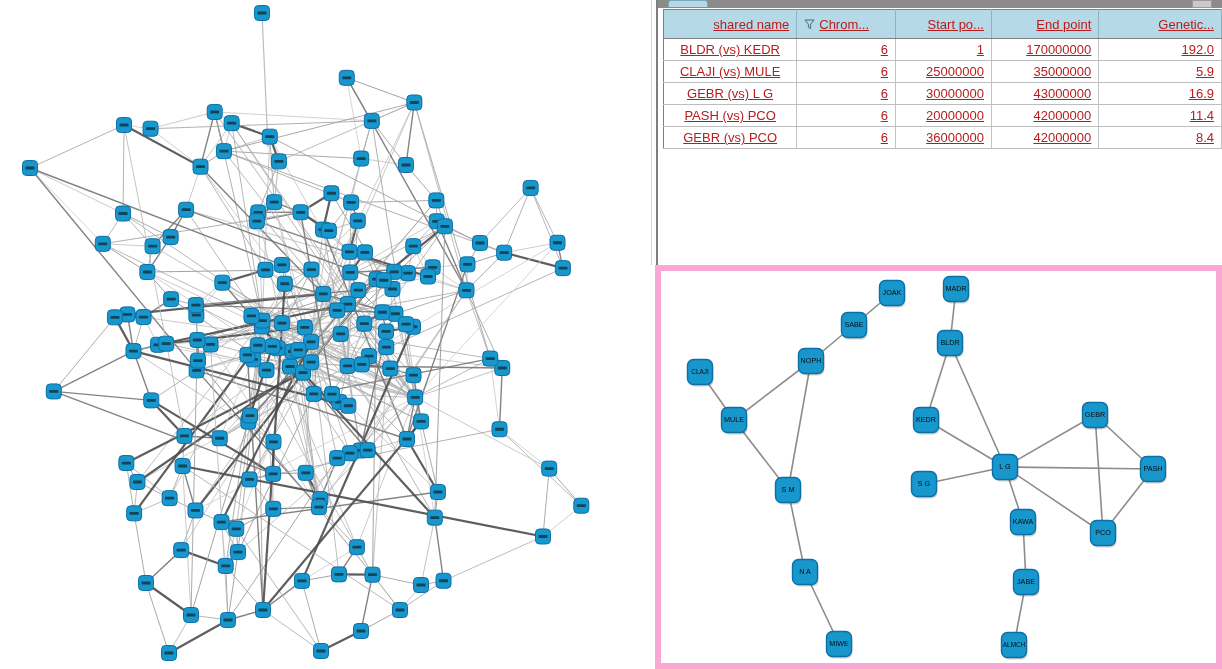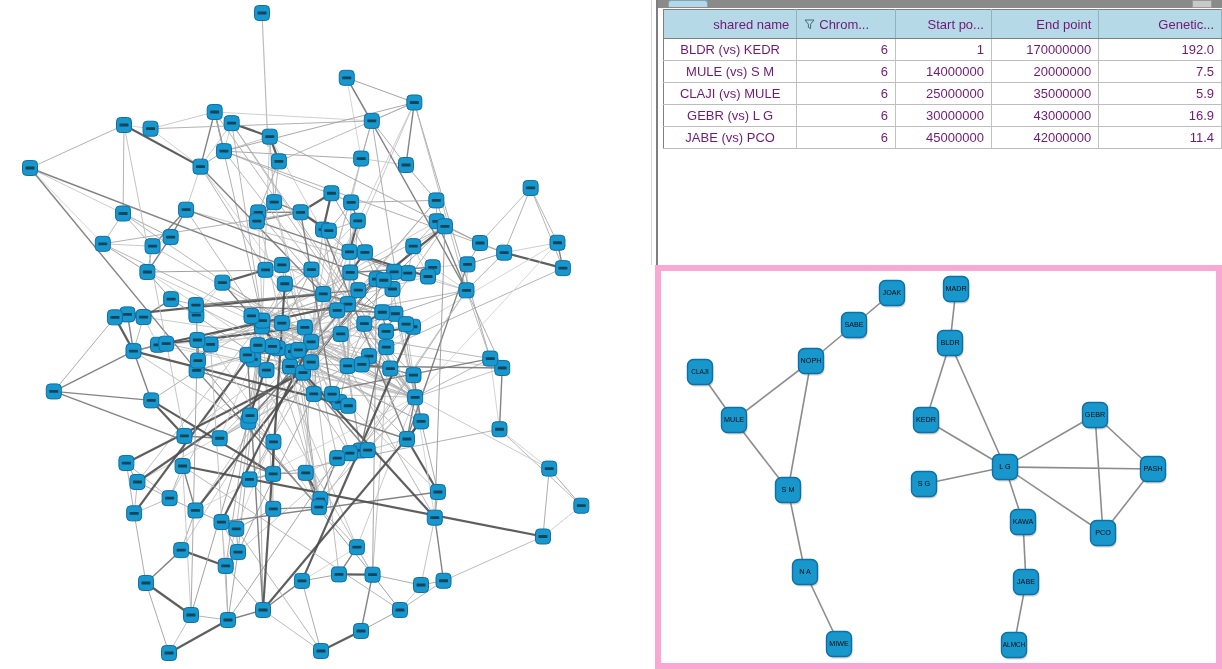--- a/index.html
+++ b/index.html
@@ -17,21 +17,21 @@
   .right-col{position:absolute;left:650px;top:0;width:572px;height:669px;background:#ffffff;}
   .table-section{position:absolute;left:0;top:0;width:572px;height:265px;background:#ffffff;}
   .sect-vline{position:absolute;left:6px;top:0;bottom:0;width:2px;background:#7e7e7e;}
   .sect-vline2{position:absolute;left:1px;top:0;bottom:0;width:1px;background:#d6d6d6;}
   .topstrip{position:absolute;left:8px;right:0;top:0;height:8px;background:#8a8a8a;}
   .tab-nub{position:absolute;left:10px;top:0;width:40px;height:7px;background:#b5d8e6;border:1px solid #7da6b8;border-bottom:none;border-radius:3px 3px 0 0;box-sizing:border-box;}
   .corner-btn{position:absolute;right:10px;top:0;width:20px;height:8px;background:#c9c9c9;border:1px solid #9a9a9a;box-sizing:border-box;}
   
   table.attr{
     position:absolute;left:13px;top:9px;border-collapse:collapse;table-layout:fixed;
-    border:1px solid #7f7f7f;background:#ffffff;font-size:13px;color:#701a75;
+    border:1px solid #7f7f7f;background:#ffffff;font-size:13px;color:#b91c1c;text-decoration:underline;
   }
   table.attr th{
     height:28px;background:#b5d9e6;font-weight:400;border-right:1px solid #8fb3c2;
     border-bottom:1px solid #7f7f7f;padding:0 7px;white-space:nowrap;overflow:hidden;
   }
   table.attr th .th-inner{display:flex;align-items:center;height:100%;}
   table.attr th.h-right .th-inner{justify-content:flex-end;}
   table.attr th.h-left .th-inner{justify-content:flex-start;gap:4px;}
   table.attr td{
     height:21px;border-right:1px solid #c2c2c2;border-bottom:1px solid #bdbdbd;
@@ -1284,46 +1284,46 @@
       </thead>
       <tbody id="attr-body">
           <tr>
             <td class="c-left">BLDR (vs) KEDR</td>
             <td class="c-right">6</td>
             <td class="c-right">1</td>
             <td class="c-right">170000000</td>
             <td class="c-right">192.0</td>
           </tr>
           <tr>
-            <td class="c-left">MULE (vs) S M</td>
-            <td class="c-right">6</td>
-            <td class="c-right">14000000</td>
-            <td class="c-right">20000000</td>
-            <td class="c-right">7.5</td>
-          </tr>
-          <tr>
             <td class="c-left">CLAJI (vs) MULE</td>
             <td class="c-right">6</td>
             <td class="c-right">25000000</td>
             <td class="c-right">35000000</td>
             <td class="c-right">5.9</td>
           </tr>
           <tr>
             <td class="c-left">GEBR (vs) L G</td>
             <td class="c-right">6</td>
             <td class="c-right">30000000</td>
             <td class="c-right">43000000</td>
             <td class="c-right">16.9</td>
           </tr>
           <tr>
-            <td class="c-left">JABE (vs) PCO</td>
+            <td class="c-left">PASH (vs) PCO</td>
             <td class="c-right">6</td>
-            <td class="c-right">45000000</td>
+            <td class="c-right">20000000</td>
             <td class="c-right">42000000</td>
             <td class="c-right">11.4</td>
+          </tr>
+          <tr>
+            <td class="c-left">GEBR (vs) PCO</td>
+            <td class="c-right">6</td>
+            <td class="c-right">36000000</td>
+            <td class="c-right">42000000</td>
+            <td class="c-right">8.4</td>
           </tr>
         </tbody>
     </table>
   </div>
 
   <div class="network-section">
     <svg id="right-net" xmlns="http://www.w3.org/2000/svg" viewBox="0 0 553 390">
         <line x1="231" y1="22" x2="193" y2="54" stroke="#8c8c8c" stroke-width="1.6"></line>
         <line x1="193" y1="54" x2="150" y2="90" stroke="#8c8c8c" stroke-width="1.6"></line>
         <line x1="150" y1="90" x2="73" y2="149" stroke="#8c8c8c" stroke-width="1.6"></line>

